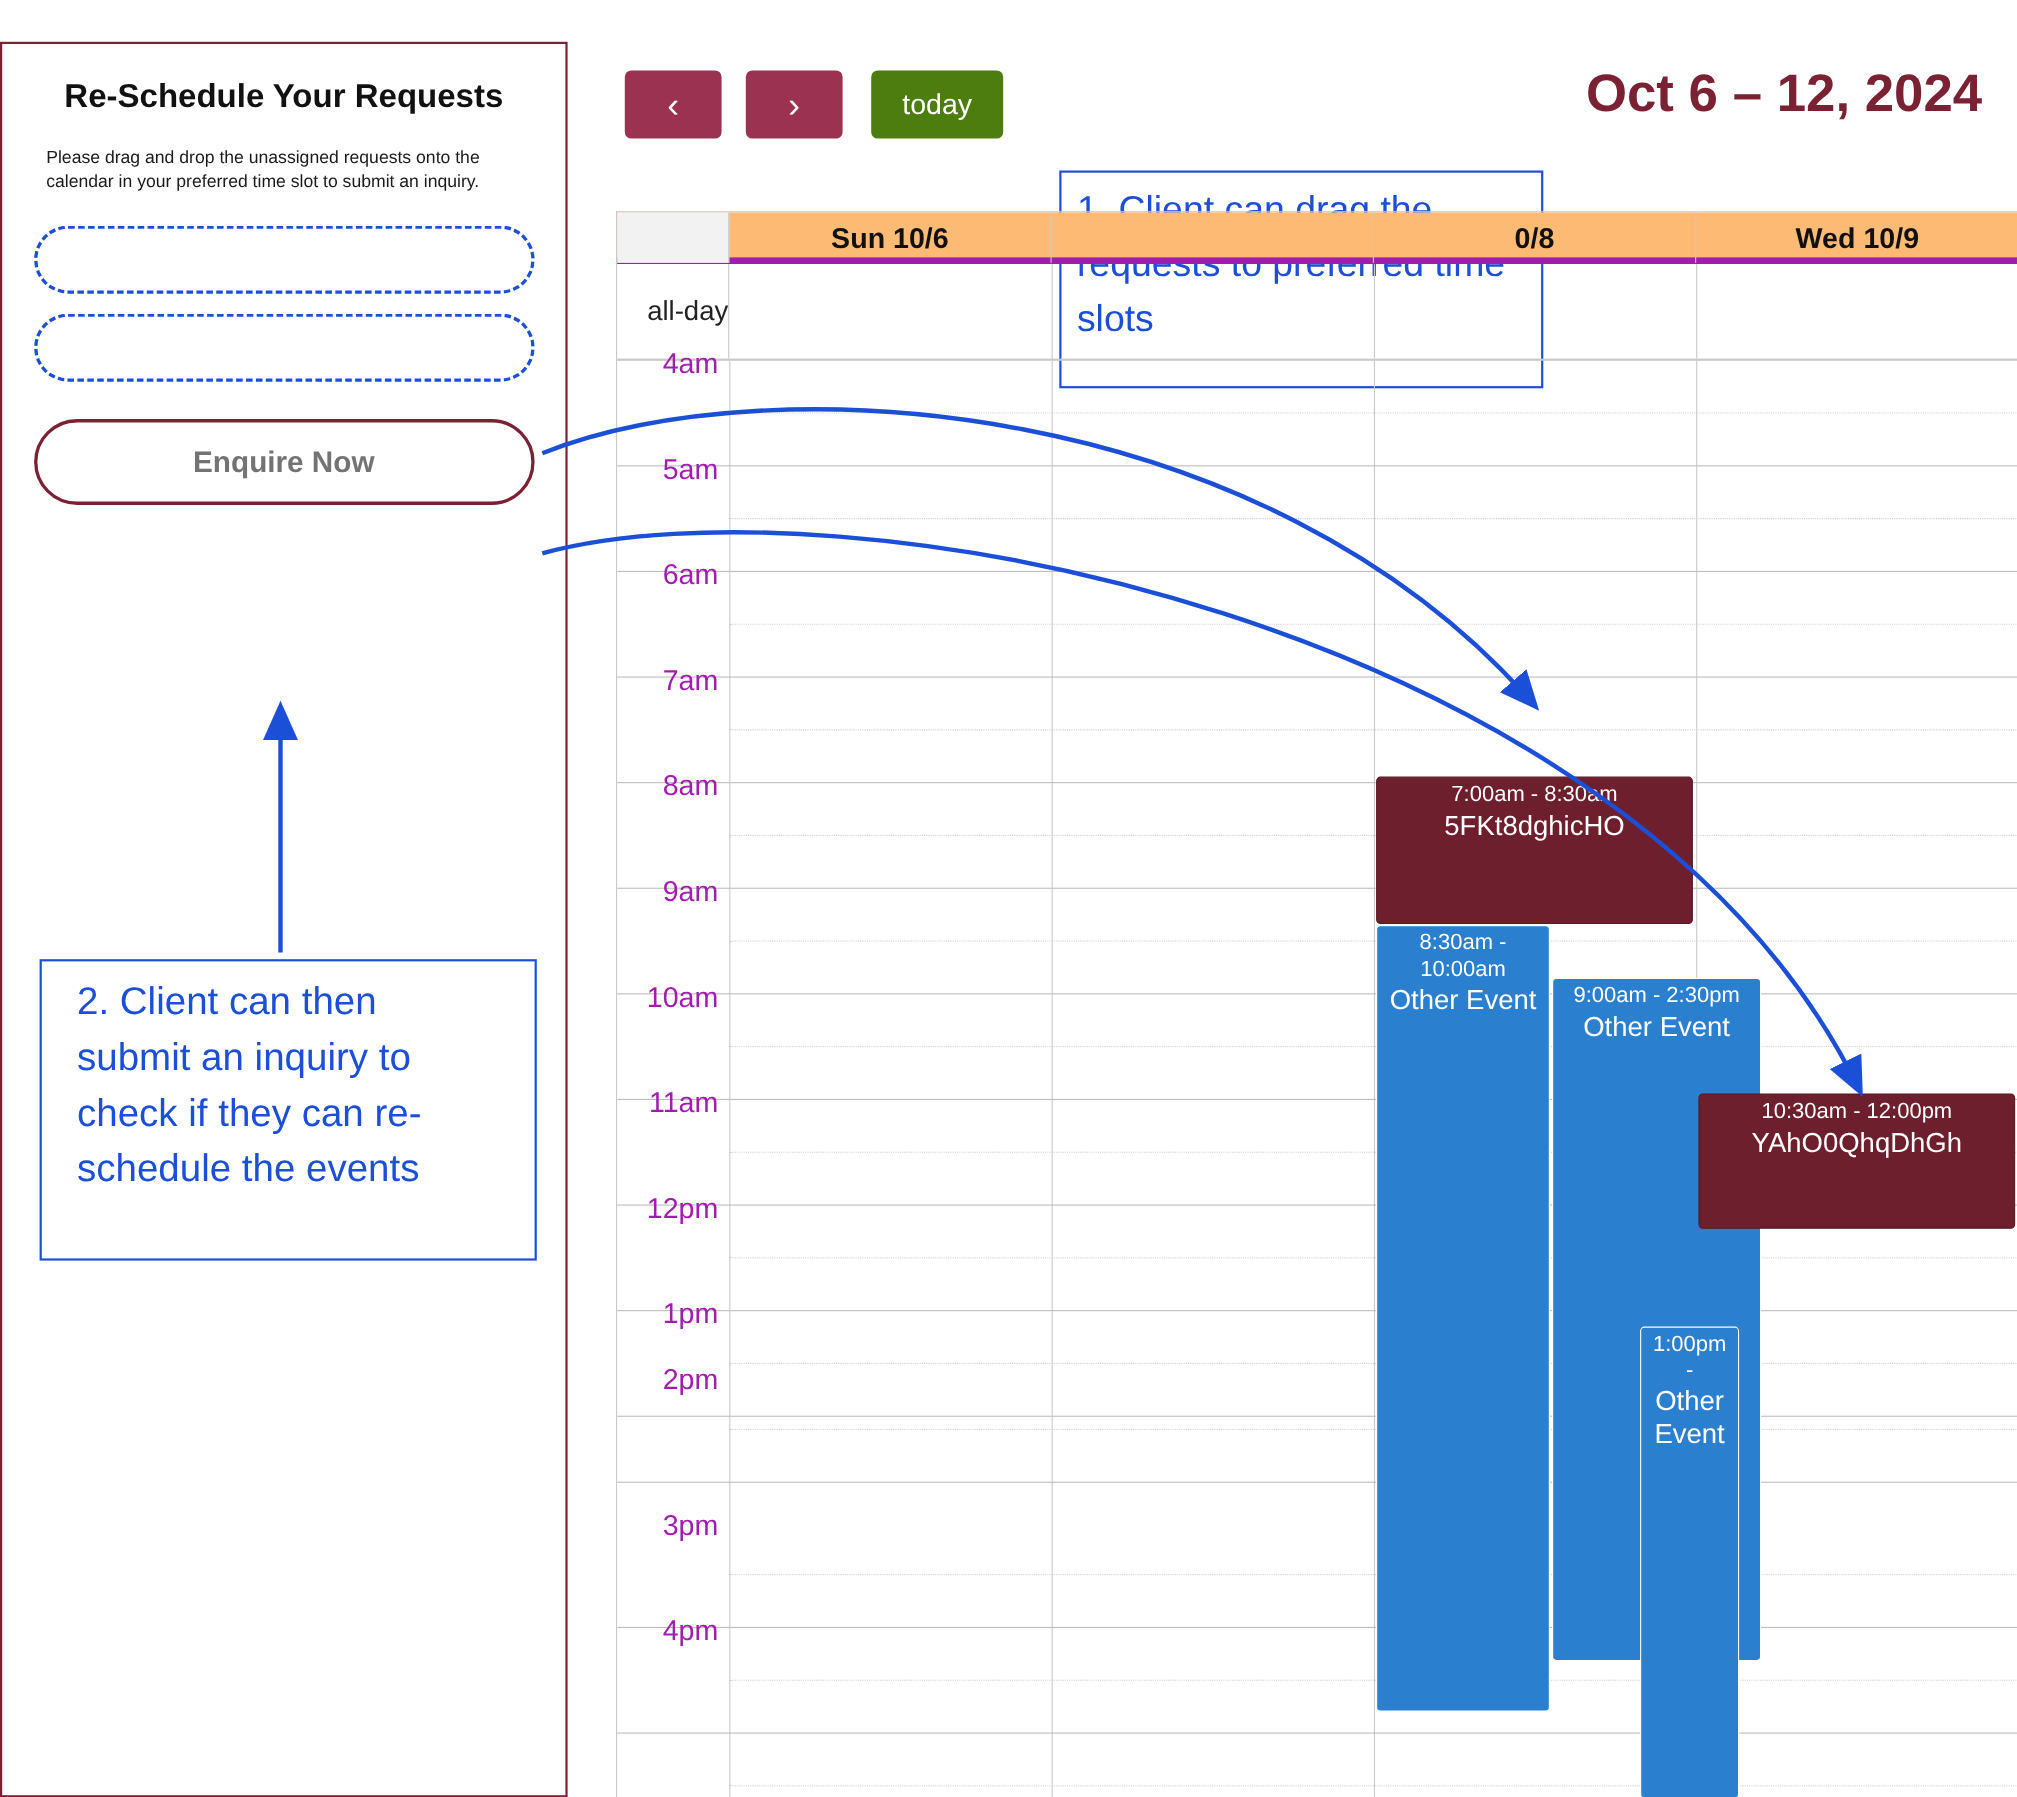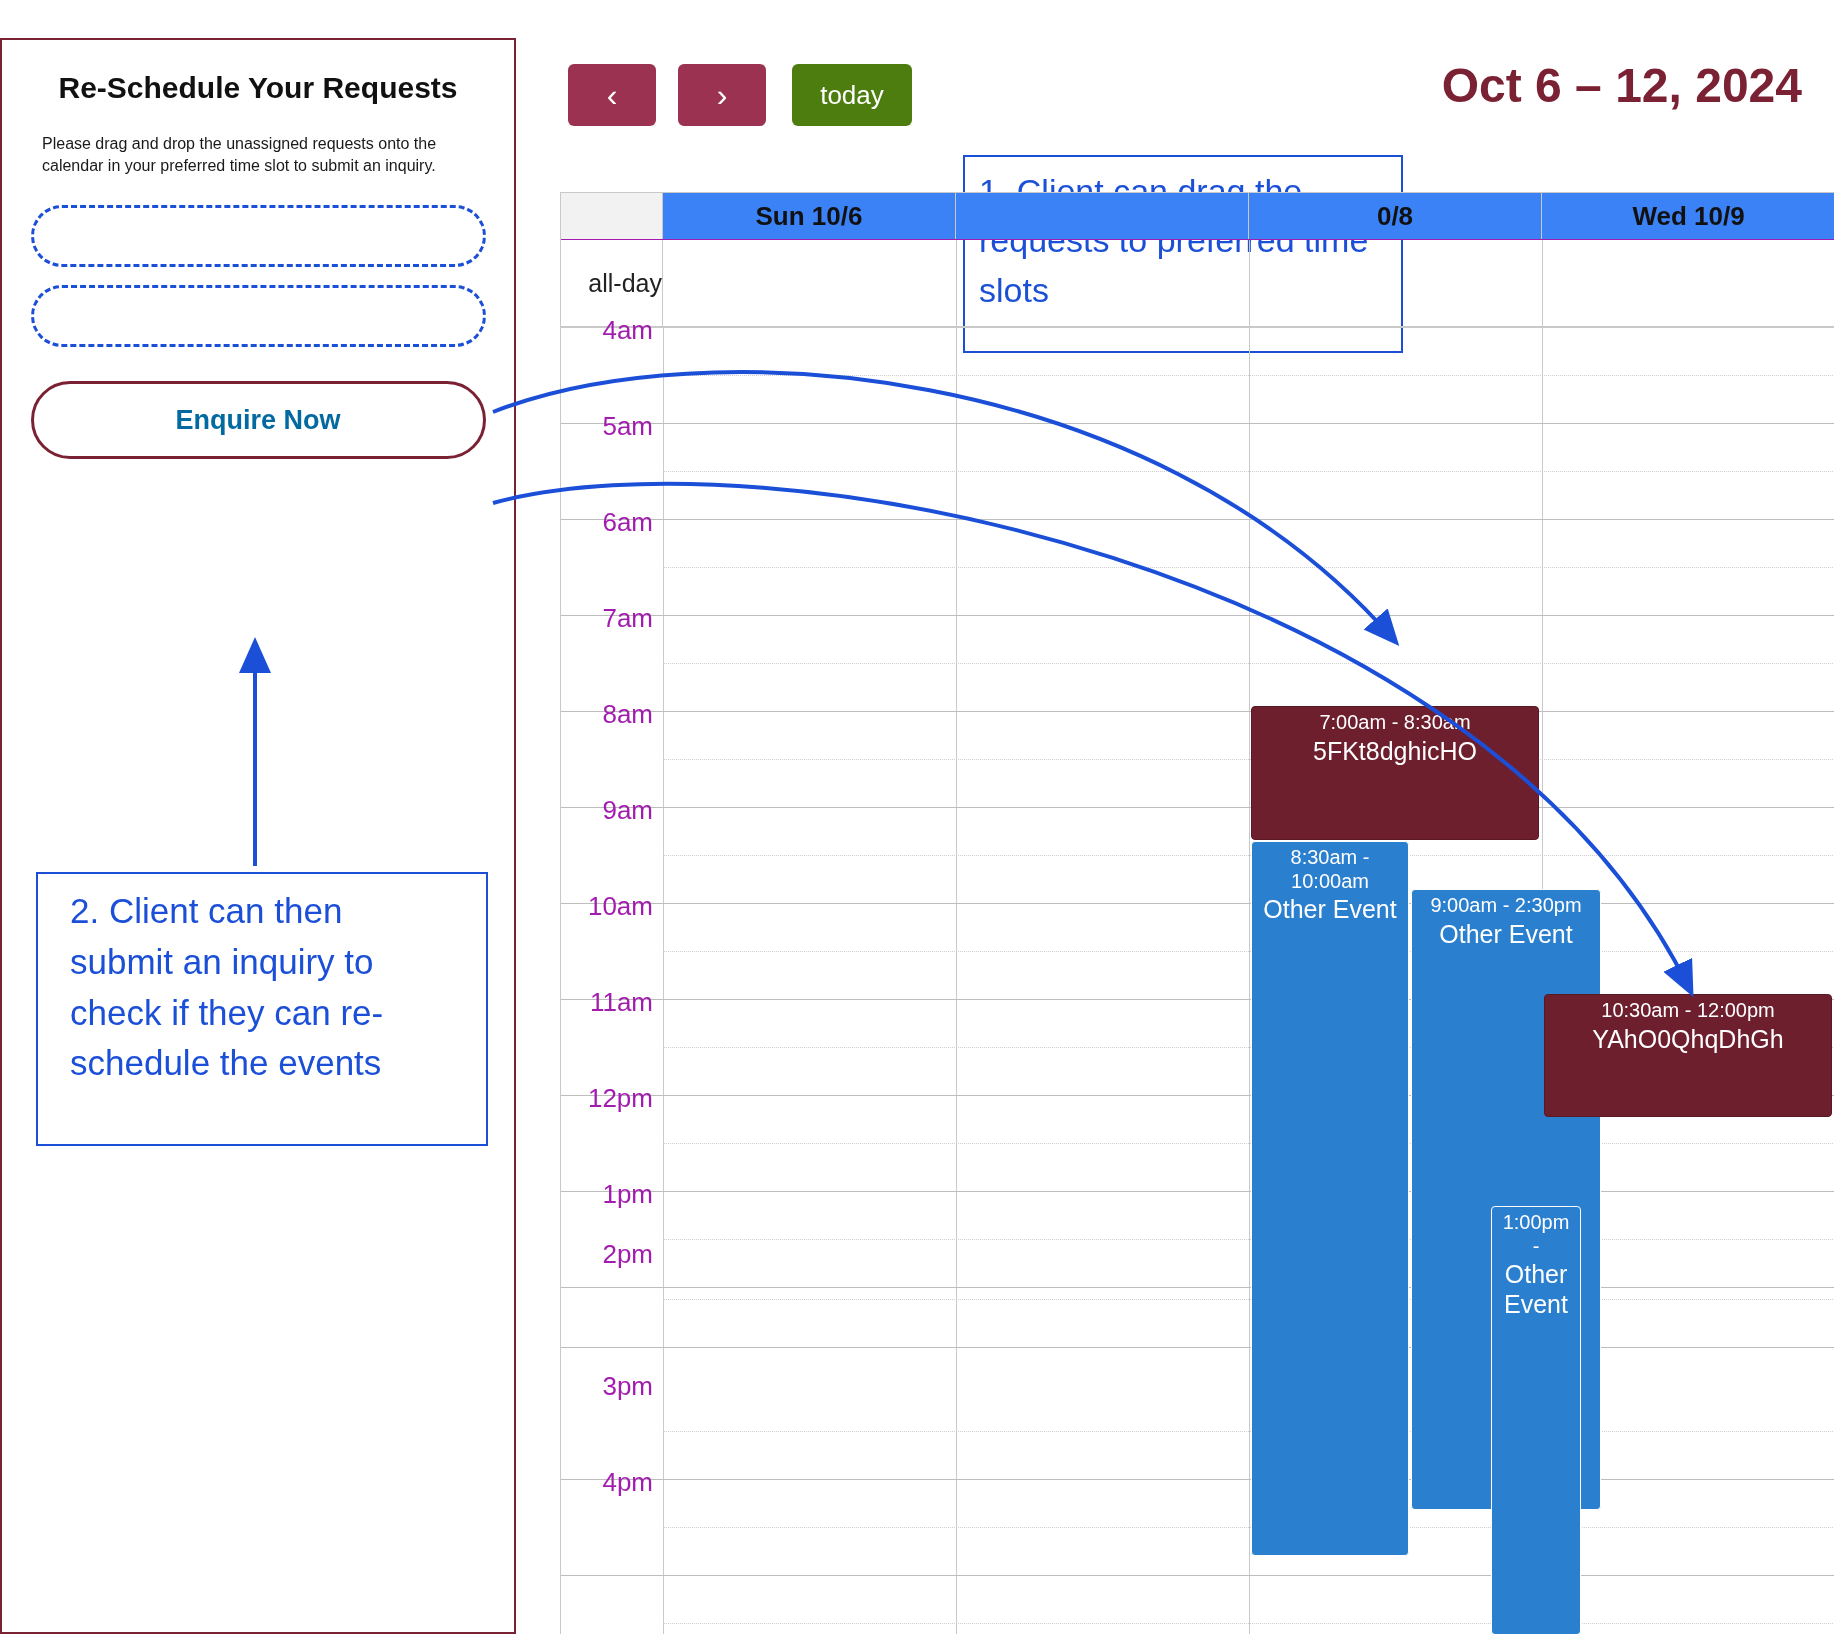--- a/index.html
+++ b/index.html
@@ -53,21 +53,21 @@
   .dropzone.first { margin-top: 28px; }
   .dropzone.second { margin-top: 18px; }
   .enquire-btn {
     margin: 34px auto 0 auto;
     width: 455px;
     height: 78px;
     border: 3px solid #7b2134;
     border-radius: 40px;
     box-sizing: border-box;
     background: #ffffff;
-    color: #0369a1;
+    color: #737373;
     font-size: 27px;
     font-weight: bold;
     display: flex;
     align-items: center;
     justify-content: center;
     cursor: pointer;
   }
 
   
   .callout {
@@ -156,22 +156,22 @@
     border-top: 1px solid #c9c9c9;
     border-left: 1px solid #c9c9c9;
     box-sizing: border-box;
     overflow: hidden;
   }
   .cal-headrow {
     position: absolute;
     left: 0; top: 0;
     width: 1274px;
     height: 47px;
-    background: #3b82f6;
-    border-bottom: 1px solid #a21caf;
+    background: #fdba74;
+    border-bottom: 6px solid #a21caf;
     box-sizing: border-box;
   }
   .cal-headcell {
     position: absolute;
     top: 0;
     height: 46px;
     display: flex;
     align-items: center;
     justify-content: center;
     font-size: 26px;

